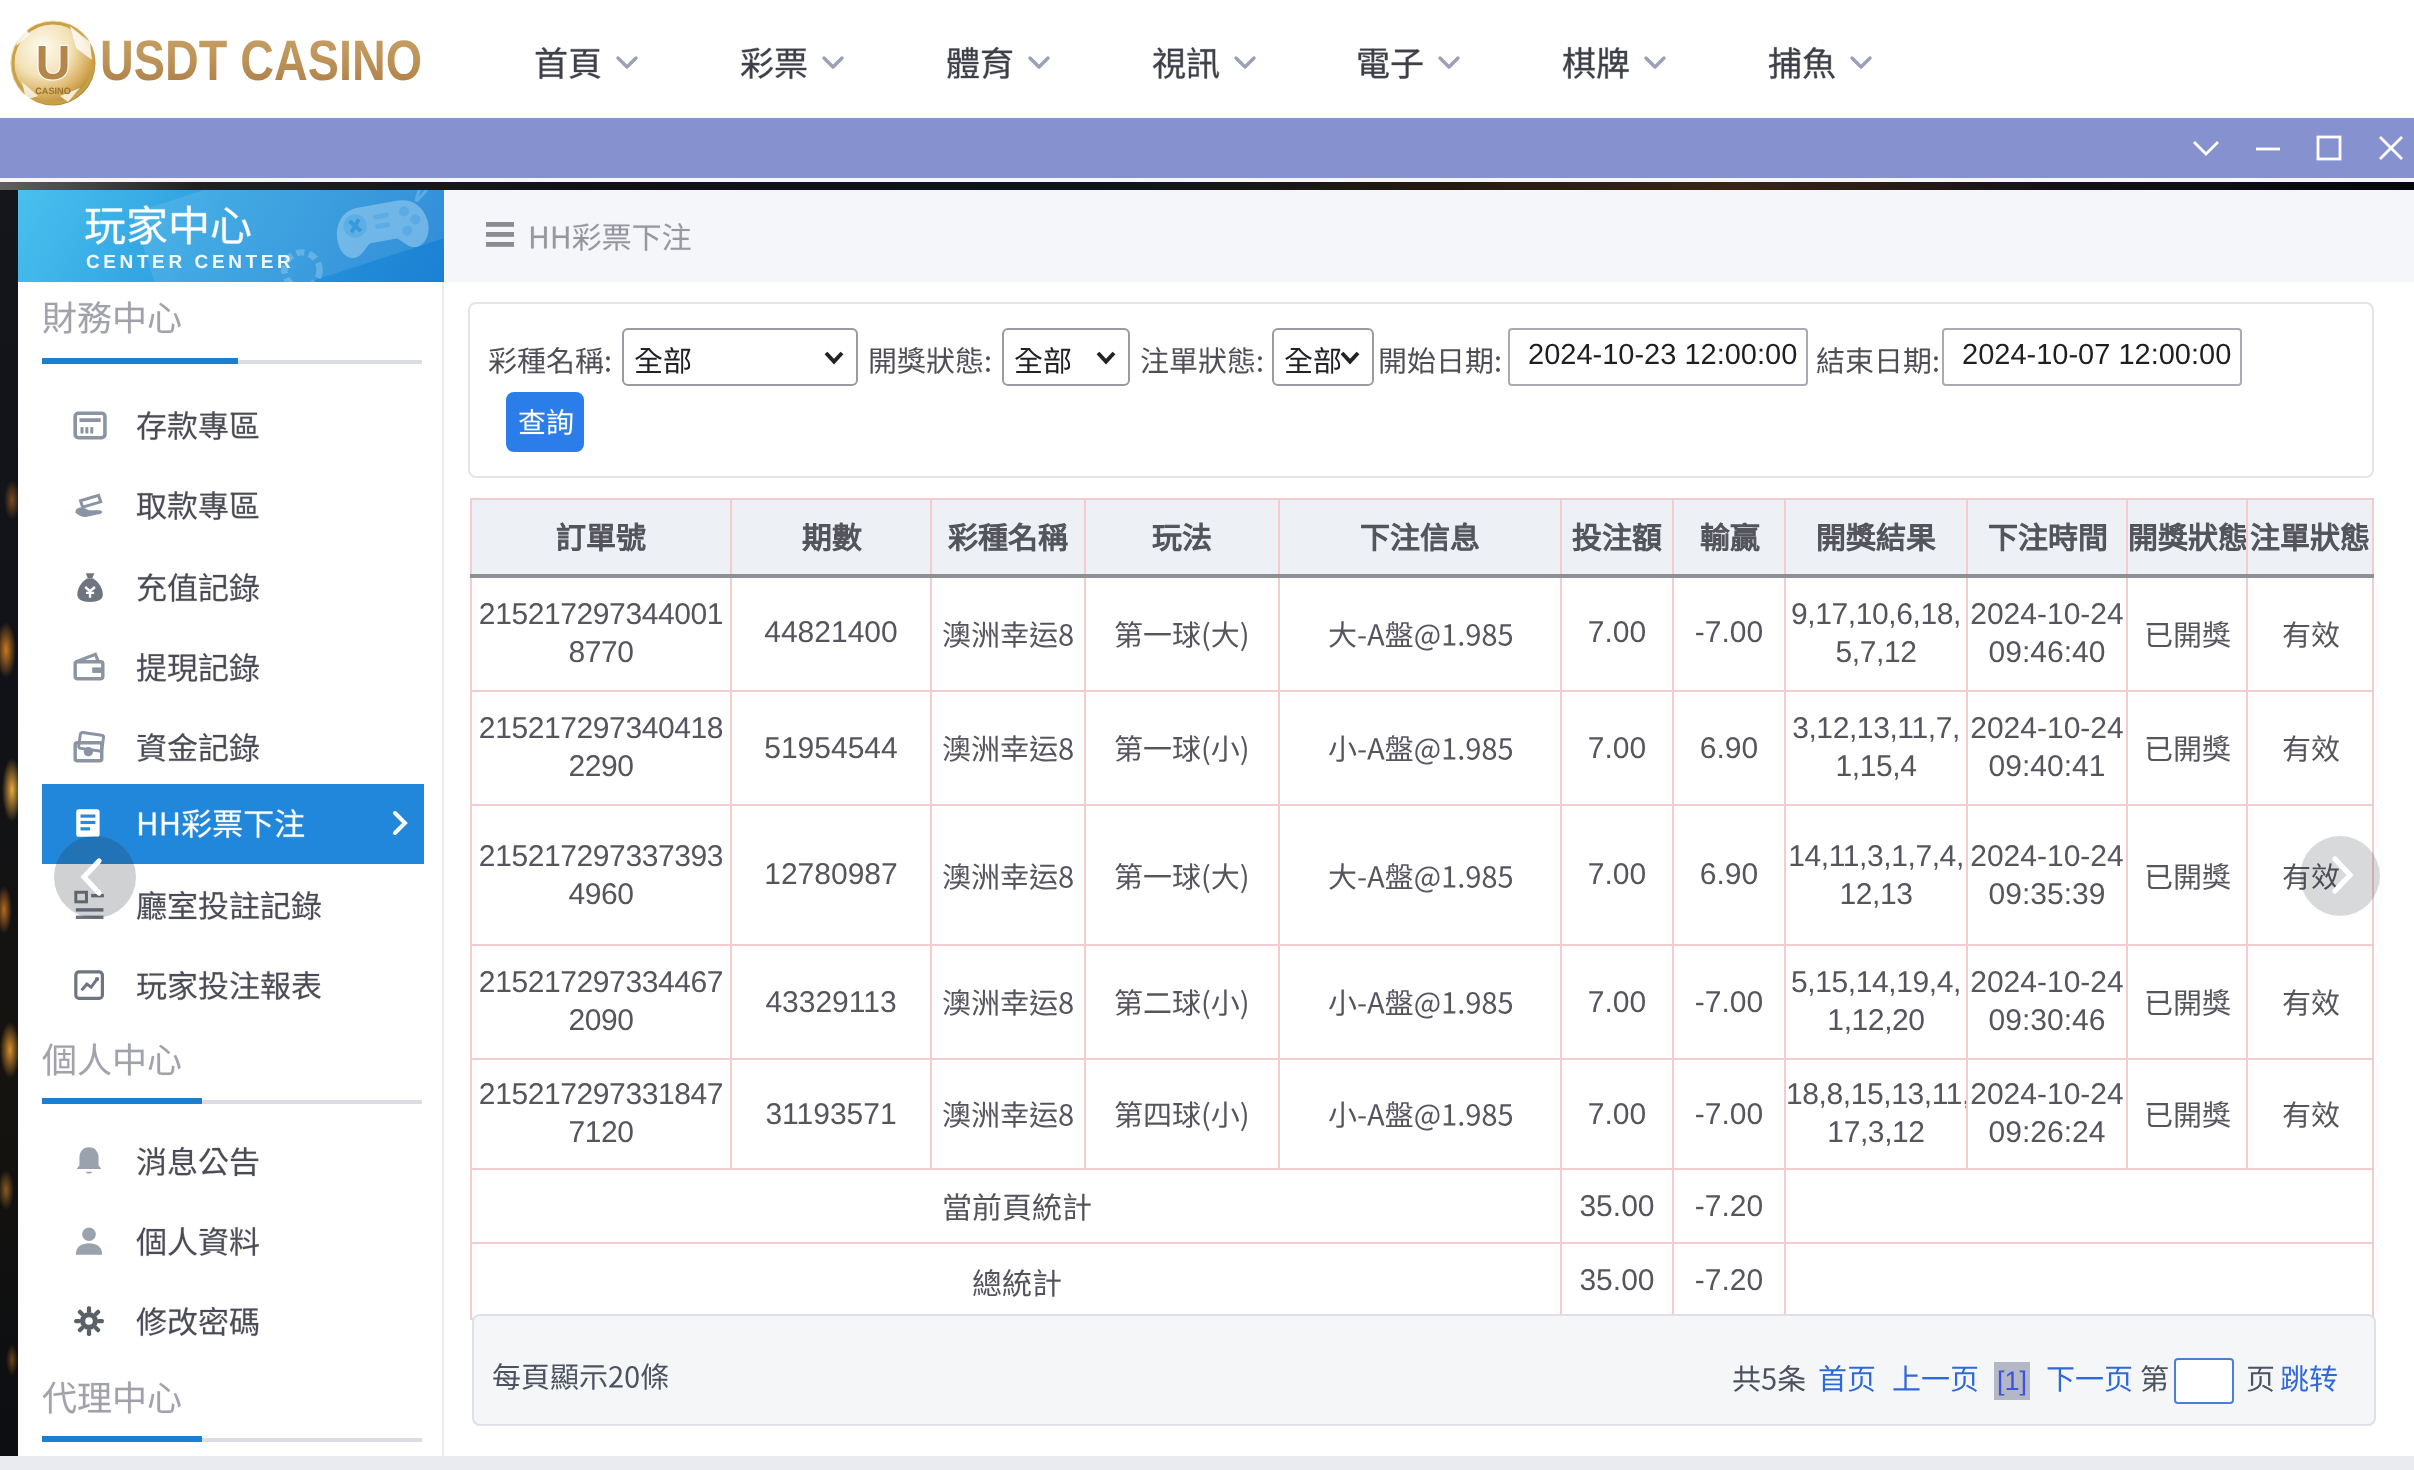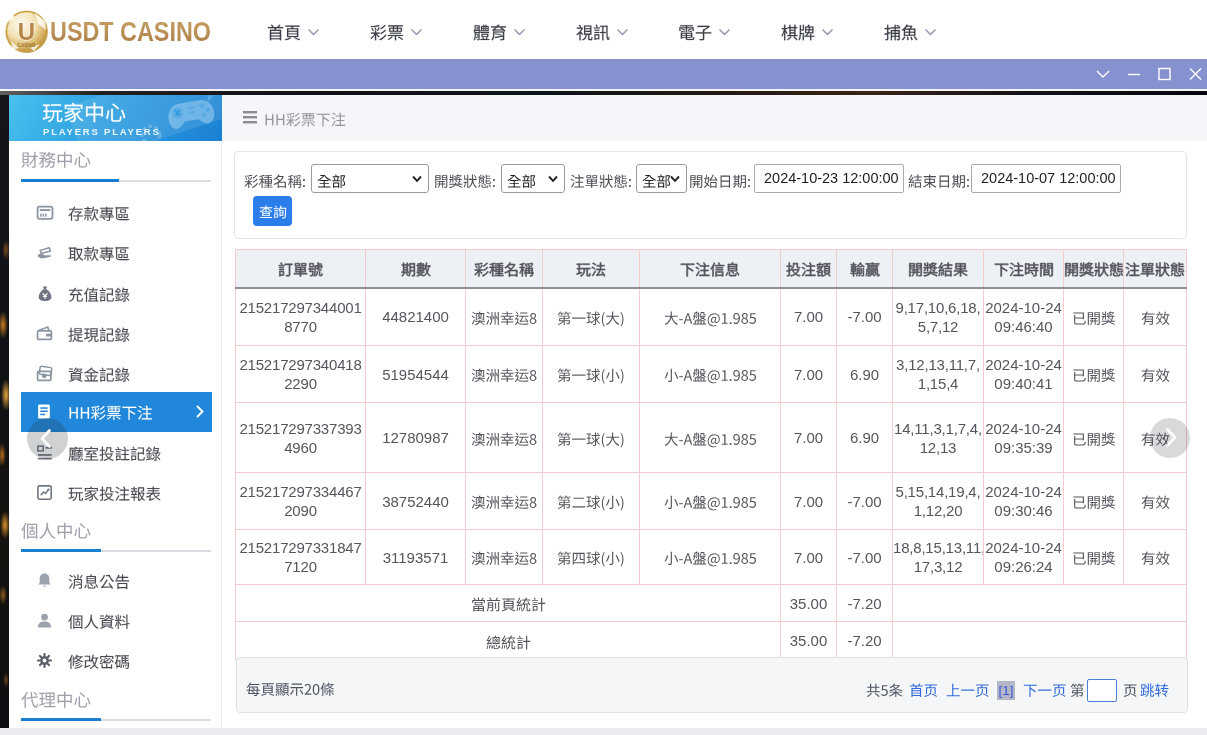--- a/index.html
+++ b/index.html
@@ -112,21 +112,21 @@
 <svg class="abs" style="left:130px;top:28px;opacity:0.28" width="24" height="24" viewBox="0 0 30 30">
         <circle cx="15" cy="15" r="11" fill="none" stroke="#cfeafc" stroke-width="4" stroke-dasharray="5 3"></circle>
       </svg>
 </circle></div>
 <div class="abs" style="left:42px;top:102px"><svg style="width:84.0px;height:21.0px;" viewBox="0 0 4000 1000" fill="#ffffff" stroke="#ffffff" stroke-width="10">
       <use href="#g73a9" x="0"></use>
       <use href="#g5bb6" x="1000"></use>
       <use href="#g4e2d" x="2000"></use>
       <use href="#g5fc3" x="3000"></use>
     </svg></div>
-<div class="abs" style="left:43px;top:126px;font-size:9.5px;font-weight:bold;letter-spacing:1.8px;color:#f0f8ff">PLAYERS PLAYERS</div>
+<div class="abs" style="left:43px;top:126px;font-size:9.5px;font-weight:bold;letter-spacing:1.8px;color:#f0f8ff">CENTER CENTER</div>
 <div class="abs" style="left:21px;top:150px"><svg style="width:70.0px;height:17.5px;" viewBox="0 0 4000 1000" fill="#a2a2ac" stroke="#a2a2ac" stroke-width="4">
       <use href="#g8ca1" x="0"></use>
       <use href="#g52d9" x="1000"></use>
       <use href="#g4e2d" x="2000"></use>
       <use href="#g5fc3" x="3000"></use>
     </svg></div>
 <div class="abs" style="left:21px;top:180px;width:190px;height:2px;background:#dcdce4"></div>
 <div class="abs" style="left:21px;top:179px;width:98px;height:3px;background:#1a7fd0"></div>
 <svg class="abs" style="left:36px;top:204px" width="17" height="17" viewBox="0 0 16 16">
     <rect x="1.5" y="2.5" width="14" height="11.5" rx="1.5" fill="none" stroke="#8a94a2" stroke-width="1.7"></rect>
@@ -579,21 +579,21 @@
             <use href="#g958b" x="1000"></use>
             <use href="#g734e" x="2000"></use>
           </svg></td>
         <td><svg style="width:29.0px;height:14.5px;" viewBox="0 0 2000 1000" fill="#55555d">
             <use href="#g6709" x="0"></use>
             <use href="#g6548" x="1000"></use>
           </svg></td>
       </tr>
       <tr style="height:57px">
         <td><span class="num">215217297334467<br>2090</span></td>
-        <td>38752440</td>
+        <td>43329113</td>
         <td><svg style="width:66.1px;height:14.5px;" viewBox="0 0 4555 1000" fill="#55555d">
             <use href="#g6fb3" x="0"></use>
             <use href="#g6d32" x="1000"></use>
             <use href="#g5e78" x="2000"></use>
             <use href="#g8fd0" x="3000"></use>
             <use href="#g0038" x="4000"></use>
           </svg></td>
         <td><svg style="width:67.8px;height:14.5px;" viewBox="0 0 4677 1000" fill="#55555d">
             <use href="#g7b2c" x="0"></use>
             <use href="#g4e8c" x="1000"></use>

